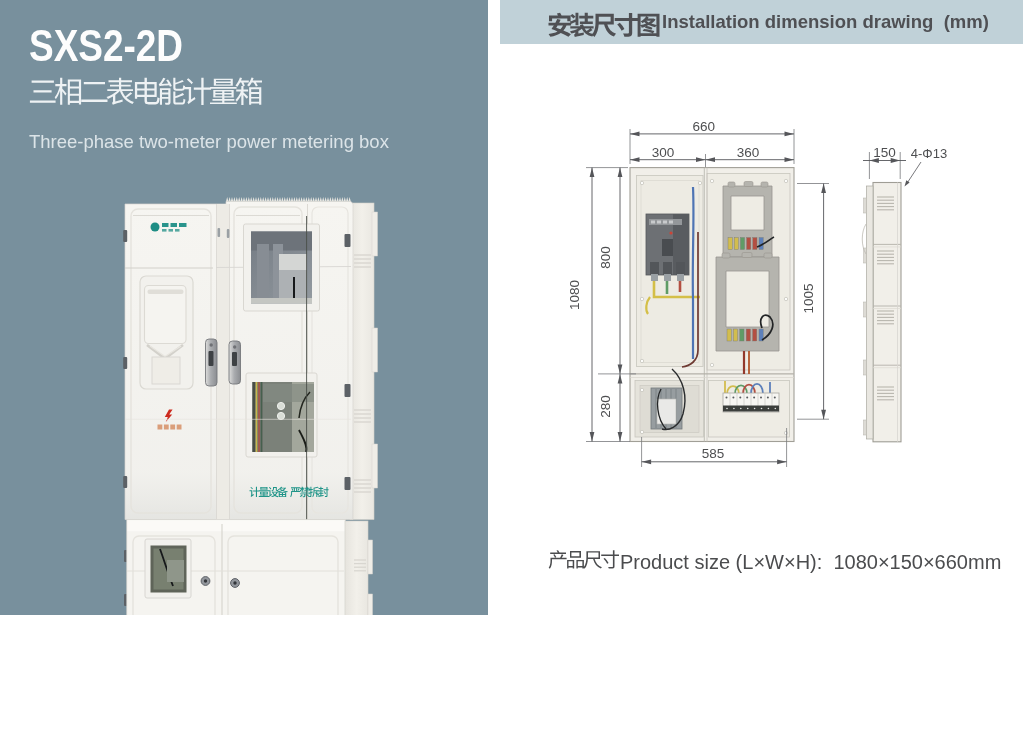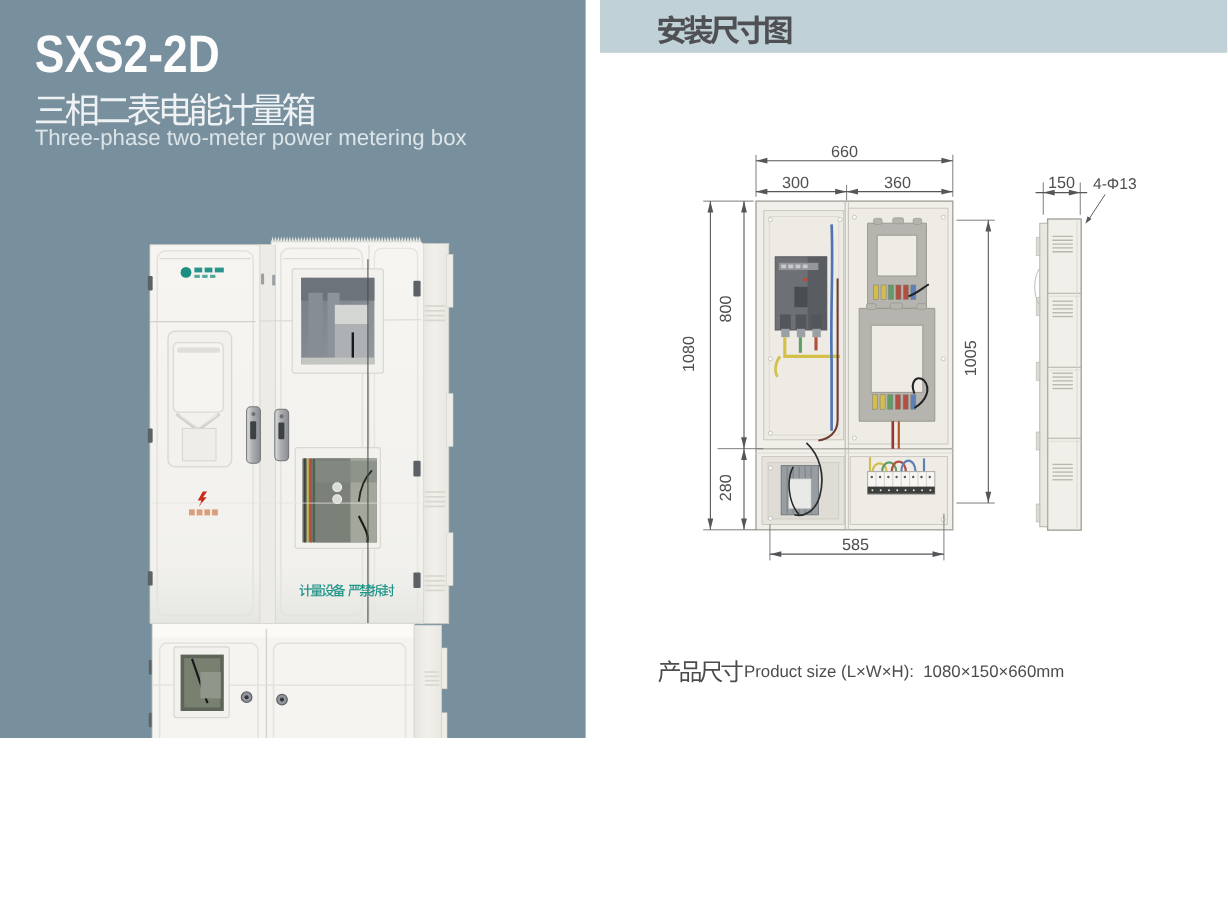--- a/index.html
+++ b/index.html
@@ -6,28 +6,29 @@
 .abs{position:absolute;}
 </style></head><body>
 <div id="page">
 <div class="abs" style="left:0;top:0;width:488px;height:750px;background:#78909d"></div>
 <div class="abs" style="left:500px;top:0;width:523px;height:44px;background:#c0d1d8"></div>
 <div class="abs" style="left:29px;top:20.5px;font-size:44px;font-weight:bold;color:#fdfdfd;line-height:1.15;transform:scaleX(.84);transform-origin:0 0">SXS2-2D</div>
 
 <svg style="position:absolute;left:28px;top:73.0px" width="234" height="36" viewBox="0 -29.5 234 36">
       <path d="M3.6 -21.9V-19.7H25.9V-21.9ZM5.5 -12.3V-10.1H23.6V-12.3ZM1.9 -2.0V0.2H27.6V-2.0Z M41.9 -14.0H50.9V-8.8H41.9ZM41.9 -16.0V-20.9H50.9V-16.0ZM41.9 -6.8H50.9V-1.7H41.9ZM39.8 -23.0V2.2H41.9V0.4H50.9V2.1H53.1V-23.0ZM32.1 -24.8V-18.5H27.3V-16.3H31.8C30.8 -12.3 28.7 -7.6 26.7 -5.2C27.0 -4.6 27.6 -3.7 27.8 -3.2C29.4 -5.2 31.0 -8.5 32.1 -11.9V2.3H34.3V-11.2C35.4 -9.7 36.7 -7.9 37.3 -6.9L38.6 -8.7C38.0 -9.5 35.3 -12.7 34.3 -13.7V-16.3H38.5V-18.5H34.3V-24.8Z M55.8 -20.6V-18.2H77.0V-20.6ZM53.3 -3.1V-0.6H79.5V-3.1Z M84.8 2.3C85.5 1.9 86.6 1.5 94.8 -1.1C94.7 -1.6 94.5 -2.4 94.5 -3.1L87.3 -0.9V-7.4C89.1 -8.6 90.6 -9.9 91.9 -11.4C94.2 -5.2 98.3 -0.7 104.5 1.4C104.8 0.8 105.4 -0.1 105.9 -0.6C103.0 -1.4 100.5 -2.9 98.5 -4.8C100.3 -5.9 102.5 -7.5 104.2 -8.9L102.4 -10.2C101.1 -8.9 99.0 -7.3 97.2 -6.1C95.9 -7.6 94.9 -9.4 94.1 -11.4H105.0V-13.3H93.2V-15.9H102.7V-17.7H93.2V-20.2H104.0V-22.2H93.2V-24.8H91.0V-22.2H80.5V-20.2H91.0V-17.7H82.0V-15.9H91.0V-13.3H79.3V-11.4H89.1C86.3 -8.8 82.1 -6.6 78.5 -5.4C78.9 -5.0 79.6 -4.1 79.9 -3.6C81.6 -4.2 83.3 -5.0 85.0 -6.0V-1.6C85.0 -0.4 84.4 0.1 83.9 0.3C84.2 0.8 84.7 1.8 84.8 2.3Z M116.5 -12.0V-7.8H109.2V-12.0ZM118.9 -12.0H126.4V-7.8H118.9ZM116.5 -14.1H109.2V-18.3H116.5ZM118.9 -14.1V-18.3H126.4V-14.1ZM106.9 -20.5V-3.8H109.2V-5.6H116.5V-2.5C116.5 0.9 117.5 1.9 120.8 1.9C121.5 1.9 126.5 1.9 127.3 1.9C130.5 1.9 131.2 0.3 131.6 -4.2C130.9 -4.4 130.0 -4.8 129.4 -5.2C129.2 -1.4 128.9 -0.4 127.2 -0.4C126.2 -0.4 121.8 -0.4 121.0 -0.4C119.2 -0.4 118.9 -0.7 118.9 -2.4V-5.6H128.7V-20.5H118.9V-24.7H116.5V-20.5Z M140.3 -12.4V-9.9H134.0V-12.4ZM131.9 -14.3V2.3H134.0V-3.7H140.3V-0.2C140.3 0.1 140.2 0.3 139.8 0.3C139.4 0.3 138.1 0.3 136.8 0.2C137.1 0.8 137.4 1.7 137.5 2.3C139.4 2.3 140.6 2.2 141.4 1.9C142.2 1.6 142.5 0.9 142.5 -0.2V-14.3ZM134.0 -8.1H140.3V-5.4H134.0ZM154.3 -22.6C152.6 -21.7 150.0 -20.6 147.4 -19.8V-24.7H145.3V-14.9C145.3 -12.5 146.0 -11.8 148.8 -11.8C149.4 -11.8 153.2 -11.8 153.9 -11.8C156.2 -11.8 156.9 -12.8 157.1 -16.4C156.5 -16.5 155.6 -16.9 155.2 -17.3C155.0 -14.3 154.8 -13.8 153.7 -13.8C152.9 -13.8 149.6 -13.8 149.0 -13.8C147.7 -13.8 147.4 -14.0 147.4 -15.0V-18.0C150.3 -18.8 153.5 -19.9 155.8 -20.9ZM154.7 -9.4C153.0 -8.3 150.1 -7.2 147.4 -6.3V-11.0H145.3V-1.0C145.3 1.4 146.0 2.1 148.9 2.1C149.5 2.1 153.4 2.1 154.0 2.1C156.5 2.1 157.1 1.0 157.4 -2.9C156.8 -3.1 155.9 -3.4 155.4 -3.8C155.3 -0.4 155.1 0.1 153.9 0.1C153.0 0.1 149.7 0.1 149.1 0.1C147.7 0.1 147.4 -0.1 147.4 -1.0V-4.5C150.4 -5.3 153.8 -6.4 156.1 -7.8ZM131.5 -16.3C132.1 -16.6 133.1 -16.7 141.2 -17.3C141.5 -16.7 141.7 -16.2 141.9 -15.7L143.8 -16.6C143.2 -18.4 141.5 -21.0 140.0 -23.0L138.2 -22.3C138.9 -21.3 139.7 -20.1 140.3 -19.0L133.8 -18.6C135.1 -20.2 136.4 -22.2 137.5 -24.1L135.2 -24.8C134.2 -22.5 132.6 -20.2 132.1 -19.6C131.6 -19.0 131.2 -18.5 130.7 -18.4C131.0 -17.8 131.4 -16.8 131.5 -16.3Z M158.8 -22.9C160.5 -21.5 162.6 -19.5 163.5 -18.2L165.0 -19.9C164.0 -21.1 161.9 -23.0 160.3 -24.3ZM156.2 -15.5V-13.3H160.8V-2.7C160.8 -1.5 159.9 -0.6 159.4 -0.2C159.8 0.2 160.4 1.2 160.6 1.8C161.1 1.2 161.9 0.5 167.5 -3.4C167.2 -3.8 166.9 -4.8 166.7 -5.4L163.1 -2.9V-15.5ZM173.3 -24.7V-15.0H165.8V-12.7H173.3V2.4H175.6V-12.7H183.1V-15.0H175.6V-24.7Z M188.0 -19.6H202.6V-18.0H188.0ZM188.0 -22.5H202.6V-20.9H188.0ZM185.8 -23.8V-16.7H204.8V-23.8ZM182.1 -15.4V-13.7H208.6V-15.4ZM187.4 -8.1H194.2V-6.3H187.4ZM196.4 -8.1H203.5V-6.3H196.4ZM187.4 -11.0H194.2V-9.4H187.4ZM196.4 -11.0H203.5V-9.4H196.4ZM182.0 -0.1V1.6H208.8V-0.1H196.4V-1.8H206.4V-3.4H196.4V-5.0H205.7V-12.4H185.3V-5.0H194.2V-3.4H184.5V-1.8H194.2V-0.1Z M223.2 -8.6H231.1V-5.6H223.2ZM223.2 -10.4V-13.3H231.1V-10.4ZM223.2 -3.9H231.1V-0.8H223.2ZM221.1 -15.3V2.3H223.2V1.0H231.1V2.2H233.3V-15.3ZM211.9 -24.9C210.9 -21.9 209.3 -19.0 207.5 -17.1C208.0 -16.8 208.9 -16.1 209.4 -15.8C210.3 -16.9 211.3 -18.4 212.1 -20.0H213.3C213.9 -18.9 214.5 -17.4 214.8 -16.4H213.3V-13.0H208.2V-11.0H212.9C211.6 -7.8 209.4 -4.4 207.4 -2.5C207.9 -2.1 208.5 -1.3 208.8 -0.8C210.4 -2.4 212.0 -5.0 213.3 -7.5V2.4H215.5V-7.6C216.7 -6.2 218.1 -4.6 218.8 -3.7L220.2 -5.5C219.5 -6.2 216.7 -8.8 215.5 -9.9V-11.0H220.1V-13.0H215.5V-16.3L216.8 -16.8C216.6 -17.7 216.1 -18.9 215.5 -20.0H220.8V-21.9H213.0C213.4 -22.7 213.7 -23.6 214.0 -24.4ZM223.5 -24.9C222.6 -22.0 221.0 -19.1 219.1 -17.3C219.6 -17.0 220.6 -16.4 221.0 -16.0C222.0 -17.1 222.9 -18.5 223.8 -20.0H225.5C226.5 -18.7 227.5 -17.1 227.9 -16.0L229.8 -16.8C229.4 -17.7 228.7 -18.9 227.9 -20.0H234.4V-21.9H224.7C225.0 -22.7 225.3 -23.5 225.6 -24.4Z" fill="#eef2f4"></path>
     </svg>
-<div class="abs" style="left:29px;top:104px;font-size:18.5px;color:#dce4e8;line-height:1.2">Three-phase two-meter power metering box</div>
+<div class="abs" style="left:29px;top:131px;font-size:18.5px;color:#dce4e8;line-height:1.2">Three-phase two-meter power metering box</div>
 <svg style="position:absolute;left:547px;top:9.0px" width="113" height="31" viewBox="0 -25.5 113 31">
       <path d="M9.9 -21.0C10.3 -20.4 10.6 -19.6 10.9 -18.9H2.0V-13.2H5.1V-16.1H20.3V-13.2H23.6V-18.9H14.6C14.2 -19.8 13.6 -20.9 13.1 -21.8ZM16.0 -8.9C15.3 -7.4 14.5 -6.2 13.4 -5.2C12.0 -5.7 10.6 -6.2 9.2 -6.7C9.7 -7.3 10.1 -8.1 10.6 -8.9ZM4.4 -5.4C6.3 -4.7 8.4 -3.9 10.5 -3.1C8.1 -1.8 5.1 -1.0 1.6 -0.6C2.1 0.1 3.1 1.5 3.4 2.3C7.5 1.5 11.0 0.3 13.8 -1.6C16.9 -0.3 19.7 1.1 21.5 2.3L23.9 -0.3C22.1 -1.4 19.4 -2.7 16.4 -3.9C17.7 -5.3 18.7 -6.9 19.5 -8.9H24.1V-11.8H12.2C12.7 -12.8 13.2 -13.8 13.6 -14.8L10.2 -15.5C9.7 -14.3 9.1 -13.0 8.4 -11.8H1.5V-8.9H6.8C6.0 -7.6 5.2 -6.5 4.5 -5.5Z M23.4 -18.8C24.5 -18.0 25.9 -16.8 26.6 -16.0L28.4 -17.9C27.7 -18.7 26.3 -19.8 25.2 -20.5ZM32.9 -9.4 33.3 -8.3H23.3V-5.9H31.0C28.8 -4.6 25.8 -3.6 22.9 -3.1C23.4 -2.6 24.1 -1.6 24.5 -0.9C25.8 -1.2 27.2 -1.6 28.4 -2.0V-1.7C28.4 -0.5 27.5 -0.1 26.9 0.2C27.3 0.7 27.7 1.8 27.8 2.5C28.4 2.1 29.5 1.9 36.7 0.4C36.7 -0.2 36.8 -1.4 36.9 -2.1L31.4 -1.0V-3.4C32.7 -4.1 33.8 -4.9 34.8 -5.8C36.8 -1.6 40.0 1.0 45.3 2.1C45.7 1.4 46.4 0.2 47.0 -0.4C44.9 -0.7 43.1 -1.3 41.6 -2.1C42.9 -2.8 44.3 -3.6 45.6 -4.4L43.7 -5.9H46.6V-8.3H36.8C36.6 -8.9 36.2 -9.6 35.8 -10.3ZM39.5 -3.6C38.8 -4.3 38.2 -5.0 37.7 -5.9H43.1C42.2 -5.1 40.8 -4.3 39.5 -3.6ZM37.7 -21.7V-18.7H32.2V-16.1H37.7V-13.1H32.9V-10.4H45.8V-13.1H40.8V-16.1H46.3V-18.7H40.8V-21.7ZM22.9 -12.9 23.9 -10.4C25.3 -11.0 26.9 -11.7 28.5 -12.4V-9.3H31.4V-21.7H28.5V-15.1C26.4 -14.3 24.4 -13.4 22.9 -12.9Z M48.5 -20.8V-13.2C48.5 -9.1 48.3 -3.5 44.9 0.2C45.6 0.6 47.0 1.8 47.5 2.4C50.4 -0.8 51.4 -5.8 51.7 -9.9H57.1C58.8 -4.0 61.5 0.2 67.0 2.1C67.5 1.2 68.4 -0.1 69.1 -0.7C64.4 -2.2 61.6 -5.5 60.3 -9.9H66.8V-20.8ZM51.8 -17.8H63.6V-12.9H51.8V-13.2Z M70.2 -10.1C72.0 -8.2 73.9 -5.6 74.6 -3.8L77.4 -5.6C76.6 -7.4 74.6 -9.9 72.8 -11.7ZM81.9 -21.6V-16.5H67.7V-13.5H81.9V-1.8C81.9 -1.2 81.6 -1.0 81.0 -1.0C80.3 -1.0 78.2 -0.9 76.0 -1.0C76.6 -0.2 77.2 1.4 77.4 2.3C80.1 2.4 82.2 2.2 83.5 1.7C84.7 1.2 85.2 0.3 85.2 -1.7V-13.5H91.0V-16.5H85.2V-21.6Z M90.6 -20.7V2.3H93.6V1.4H109.4V2.3H112.5V-20.7ZM95.6 -3.5C99.0 -3.2 103.2 -2.2 105.8 -1.3H93.6V-8.9C94.0 -8.3 94.5 -7.4 94.7 -6.8C96.1 -7.2 97.5 -7.6 98.9 -8.1L97.9 -6.8C100.1 -6.4 102.8 -5.5 104.3 -4.7L105.5 -6.6C104.1 -7.3 101.7 -8.0 99.6 -8.4C100.3 -8.7 101.0 -9.1 101.7 -9.4C103.7 -8.4 105.9 -7.6 108.1 -7.2C108.4 -7.7 108.9 -8.5 109.4 -9.1V-1.3H106.1L107.4 -3.4C104.8 -4.2 100.5 -5.2 97.0 -5.5ZM99.1 -18.0C97.9 -16.1 95.7 -14.3 93.7 -13.1C94.3 -12.7 95.2 -11.8 95.7 -11.3C96.2 -11.6 96.7 -12.0 97.2 -12.4C97.8 -11.9 98.4 -11.4 99.1 -11.0C97.3 -10.3 95.4 -9.7 93.6 -9.4V-18.0ZM99.4 -18.0H109.4V-9.5C107.7 -9.8 105.9 -10.3 104.3 -10.9C106.0 -12.1 107.5 -13.5 108.5 -15.1L106.8 -16.1L106.4 -16.0H100.8C101.1 -16.4 101.4 -16.8 101.7 -17.2ZM101.6 -12.1C100.7 -12.6 99.9 -13.2 99.2 -13.7H104.1C103.4 -13.2 102.5 -12.6 101.6 -12.1Z" fill="#4f5054"></path>
     </svg>
+<div class="abs" style="left:662px;top:10.5px;font-size:18.5px;font-weight:bold;color:#4f5054;white-space:nowrap">Installation dimension drawing&nbsp;&nbsp;(mm)</div>
 <svg style="position:absolute;left:548px;top:547px" width="71" height="25" viewBox="0 -20 71 25">
       <path d="M5.3 -12.2C5.9 -11.3 6.7 -10.1 7.0 -9.3L8.3 -9.9C8.0 -10.7 7.2 -11.9 6.6 -12.8ZM13.8 -12.7C13.4 -11.7 12.7 -10.2 12.1 -9.3H2.5V-6.5C2.5 -4.4 2.3 -1.5 0.7 0.7C1.0 0.9 1.7 1.4 1.9 1.7C3.7 -0.6 4.0 -4.1 4.0 -6.5V-7.8H18.6V-9.3H13.7C14.2 -10.1 14.9 -11.2 15.4 -12.1ZM8.5 -16.4C9.0 -15.8 9.4 -15.0 9.7 -14.4H2.2V-13.0H18.0V-14.4H11.4L11.5 -14.4C11.2 -15.1 10.6 -16.1 10.0 -16.8Z M23.4 -14.5H31.4V-10.7H23.4ZM22.0 -15.9V-9.3H33.0V-15.9ZM19.1 -7.1V1.6H20.5V0.5H24.7V1.4H26.2V-7.1ZM20.5 -0.9V-5.7H24.7V-0.9ZM28.4 -7.1V1.6H29.8V0.5H34.4V1.5H35.9V-7.1ZM29.8 -0.9V-5.7H34.4V-0.9Z M38.4 -15.8V-10.2C38.4 -6.9 38.1 -2.5 35.5 0.6C35.8 0.8 36.4 1.4 36.7 1.7C39.0 -1.0 39.7 -4.8 39.9 -8.0H45.1C46.4 -3.3 48.8 0.0 52.9 1.6C53.1 1.1 53.6 0.5 54.0 0.2C50.1 -1.0 47.8 -4.0 46.6 -8.0H52.0V-15.8ZM40.0 -14.4H50.5V-9.4H40.0V-10.2Z M55.5 -8.3C57.0 -6.7 58.6 -4.6 59.2 -3.2L60.6 -4.0C59.9 -5.5 58.3 -7.6 56.8 -9.1ZM64.9 -16.8V-12.5H53.2V-11.1H64.9V-0.6C64.9 -0.2 64.7 -0.0 64.2 0.0C63.7 0.0 62.0 0.0 60.1 -0.0C60.4 0.4 60.7 1.2 60.8 1.6C62.9 1.6 64.5 1.6 65.3 1.3C66.1 1.1 66.5 0.6 66.5 -0.6V-11.1H71.2V-12.5H66.5V-16.8Z" fill="#4b4c4e"></path>
     </svg>
-<div class="abs" style="left:620px;top:550.5px;font-size:14px;color:#4b4c4e;white-space:nowrap">Product size (L×W×H):&nbsp;&nbsp;1080×150×660mm</div>
+<div class="abs" style="left:620px;top:550.5px;font-size:20px;color:#4b4c4e;white-space:nowrap">Product size (L×W×H):&nbsp;&nbsp;1080×150×660mm</div>
 <svg class="abs" style="left:108px;top:190px" width="272px" height="462px" viewBox="108 190 272 462">
       <defs>
         <filter id="b1" x="-30%" y="-150%" width="160%" height="400%">
           <feGaussianBlur stdDeviation="2.5"></feGaussianBlur>
         </filter>
         <linearGradient id="lockg" x1="0" y1="0" x2="1" y2="0">
           <stop offset="0" stop-color="#dededd"></stop>
           <stop offset=".45" stop-color="#aaacaf"></stop>
           <stop offset="1" stop-color="#8b8d91"></stop>
         </linearGradient>

